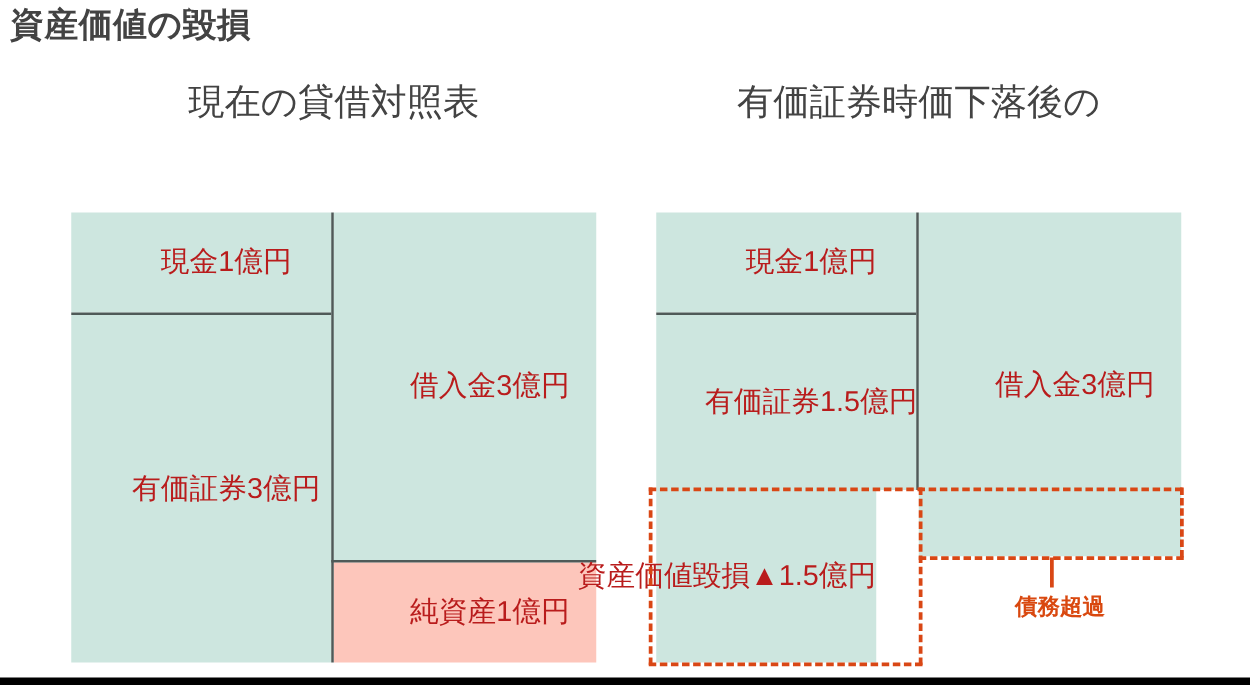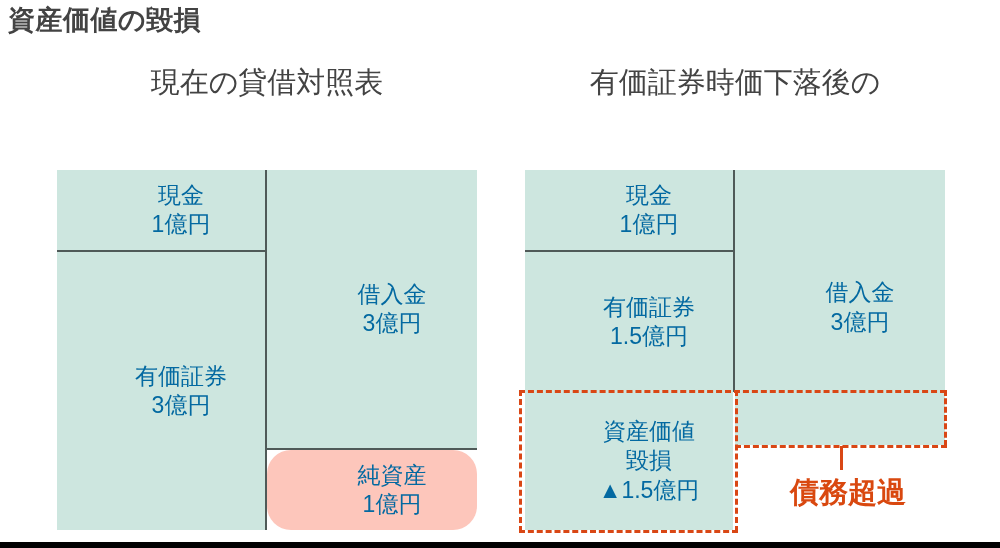--- a/index.html
+++ b/index.html
@@ -47,33 +47,33 @@
     position: absolute;
     box-sizing: border-box;
   }
   #bs-current { left: 57px;  top: 170px; width: 420px; height: 360px; }
   #bs-after   { left: 525px; top: 170px; width: 420px; height: 360px; }
 
   .bs-cell {
     position: absolute;
     box-sizing: border-box;
     display: flex;
-    flex-direction: column;
+    flex-direction: row;
     align-items: center;
     justify-content: center;
     text-align: center;
     font-size: 23px;
     line-height: 1.28;
-    color: #0369a1;
+    color: #b91c1c;
     background: #cde6df;
     white-space: nowrap;
     padding-left: 40px;
   }
   .bs-cell.asset-damage { background: #cde6df; }
-  .bs-cell.equity { background: #fdc6bb; border-radius: 24px; }
+  .bs-cell.equity { background: #fdc6bb; }
   .bs-cell .line { display: block; }
 
   
   .sep-h {
     position: absolute;
     height: 2px;
     background: #4f5a58;
   }
   .sep-v {
     position: absolute;
@@ -98,21 +98,21 @@
     background: #d94715;
   }
 
   #callout-shortfall {
     position: absolute;
     left: 748px;
     top: 474px;
     width: 200px;
     text-align: center;
     color: #d9480f;
-    font-size: 29px;
+    font-size: 18px;
     font-weight: bold;
     line-height: 1.25;
     white-space: nowrap;
   }
 
   
   #bottom-bar {
     position: absolute;
     left: 0;
     bottom: 0;
@@ -166,21 +166,21 @@
   <div class="bs-cell" style="left:0px; top:0px; width:208px; height:80px;">
     <span class="line">現金</span>
     <span class="line">1億円</span>
   </div>
 
   <div class="bs-cell" style="left:0px; top:82px; width:208px; height:140px;">
     <span class="line">有価証券</span>
     <span class="line">1.5億円</span>
   </div>
 
-  <div class="bs-cell asset-damage" style="left:0px; top:222px; width:208px; height:138px;">
+  <div class="bs-cell asset-damage" style="left:0px; top:222px; width:176px; height:138px;justify-content:flex-end;">
     <span class="line">資産価値</span>
     <span class="line">毀損</span>
     <span class="line">▲1.5億円</span>
   </div>
 
   <div class="bs-cell" style="left:210px; top:0px; width:210px; height:275px;">
     <span class="line">借入金</span>
     <span class="line">3億円</span>
   </div>
 

